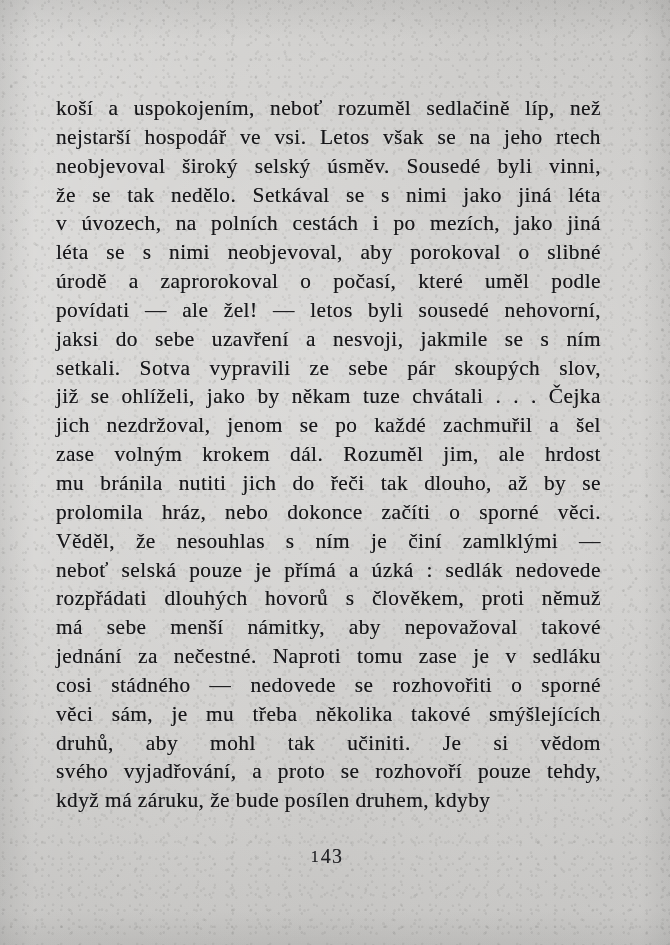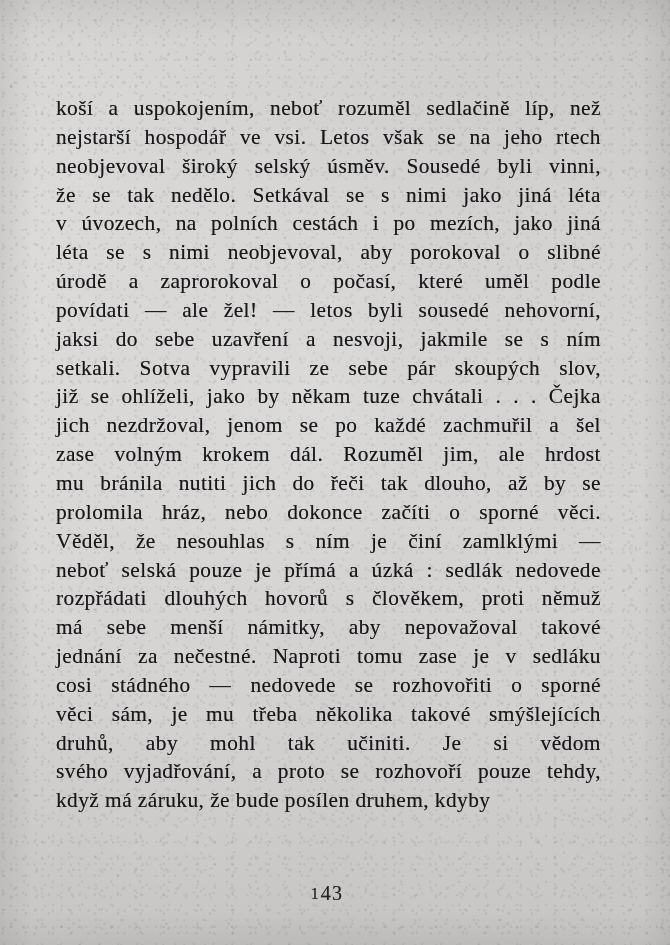--- a/index.html
+++ b/index.html
@@ -76,21 +76,20 @@
   .folio {
     position: absolute;
     left: 0;
     right: 16px;
     top: 845px;
     text-align: center;
     font-size: 20px;
     color: #232327;
     letter-spacing: 0.06em;
     text-shadow: 0 0 0.6px rgba(30,30,34,0.5);
-    margin-top: 37px;
   }
   .folio .folio-lead {
     font-size: 16px;
     vertical-align: 0.06em;
     letter-spacing: 0.12em;
   }
 </style>
 </head>
 <body>
 

